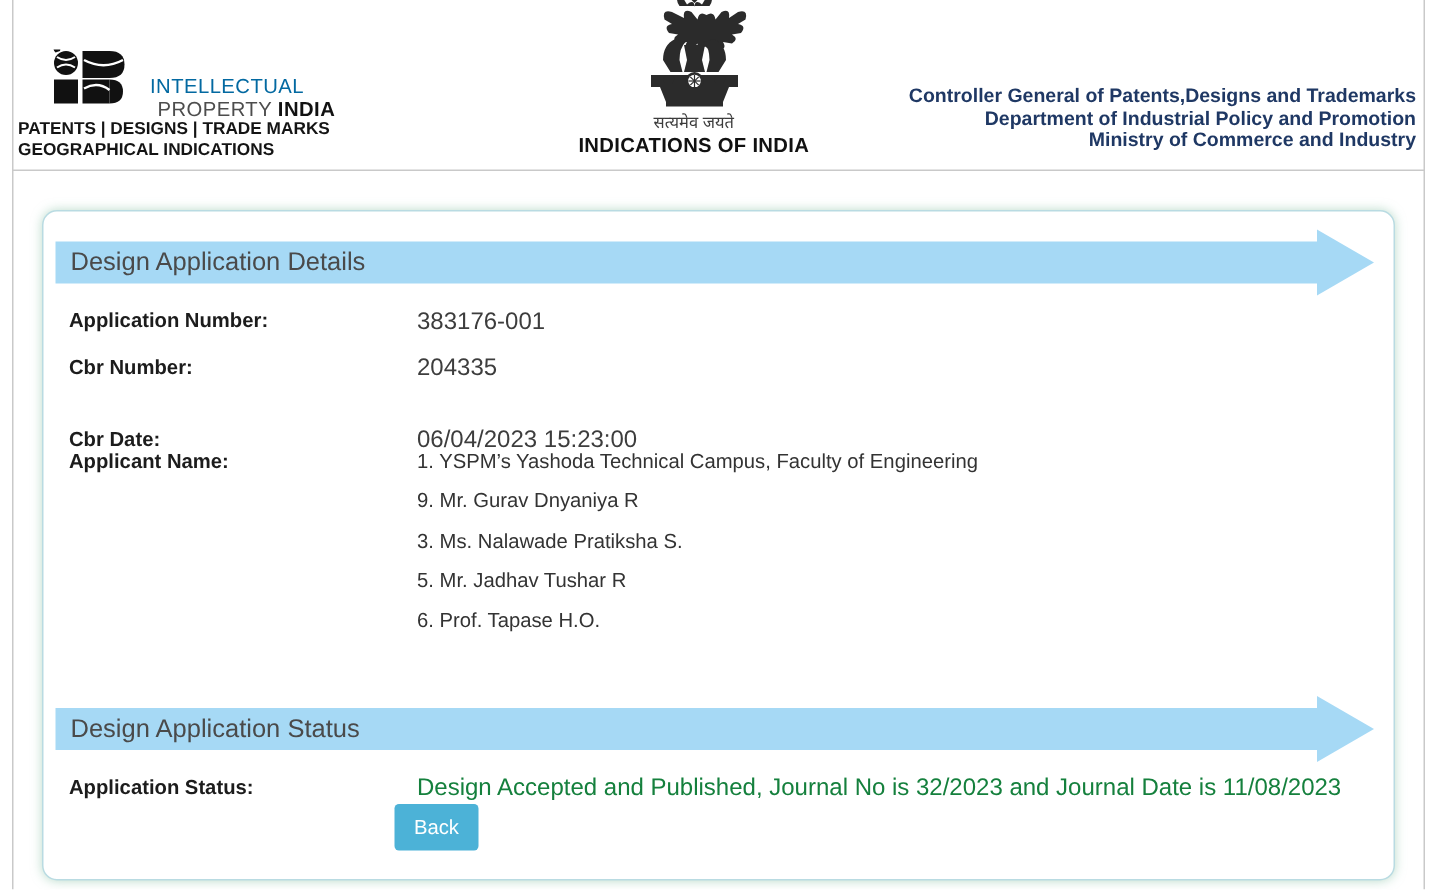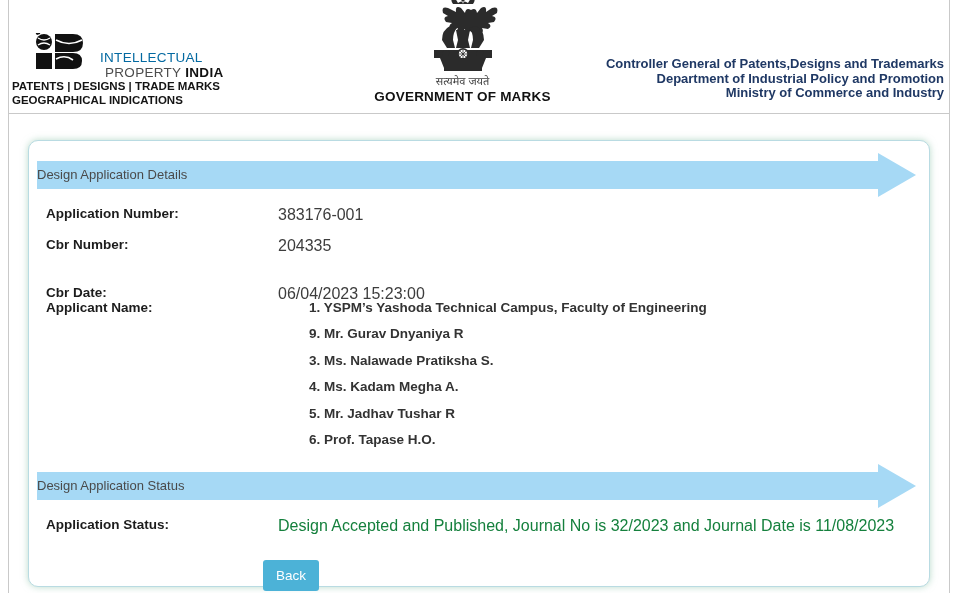--- a/index.html
+++ b/index.html
@@ -28,41 +28,41 @@
 
   .ministry-block { position:absolute; right:11px; top:57px; text-align:right;
     font-size:13px; font-weight:bold; color:#1f3864; line-height:14.5px; }
 
   
   .card { position:absolute; left:28px; top:140px; width:902px; height:447px; background:#fff;
     border:1px solid #b9dbe2; border-radius:10px;
     box-shadow:0 0 7px rgba(130,190,160,.55); }
 
   .arrow-bar { position:absolute; left:8px; width:841px; height:28px; background:#a6d9f5; }
-  .arrow-bar .bar-title { display:block; line-height:28px;
-    font-size:13px; color:#4a4a4a; }
+  .arrow-bar .bar-title { display:block; padding-left:10px; line-height:28px;
+    font-size:17px; color:#4a4a4a; }
   .arrow-head { position:absolute; left:100%; top:-8px; width:0; height:0;
     border-left:38px solid #a6d9f5; border-top:22px solid transparent; border-bottom:22px solid transparent; }
   .bar-details { top:20px; }
   .bar-status  { top:331px; }
 
   .row { position:absolute; left:17px; display:flex; }
   .row .label { width:232px; font-size:13.5px; font-weight:bold; color:#1c1c1c; flex:none; }
   .row .value { font-size:16px; color:#3d3d3d; }
   .row-app-number { top:65px; }
   .row-cbr-number { top:96px; }
   .row-cbr-date   { top:144px; }
   .row-applicants { top:159px; }
   .row-status     { top:376px; }
   .row-status .value { color:#15803d; }
 
   .applicant-list { list-style:none; }
-  .applicant-list li { height:26.4px; font-size:13.5px; font-weight:bold; color:#333;margin-left:31px; }
+  .applicant-list li { height:26.4px; font-size:13.5px; font-weight:normal; color:#333; }
 
-  .back-btn { position:absolute; left:234px; top:419px; width:56px; height:31px;
+  .back-btn { position:absolute; left:234px; top:395px; width:56px; height:31px;
     background:#4cb2d7; color:#fff; border:none; border-radius:3px;
     font-family:"Liberation Sans", sans-serif; font-size:13.5px; cursor:pointer; }
 </style>
 </head>
 <body>
 
 <div class="page">
 
   <div class="outer-frame"></div>
 
@@ -104,21 +104,21 @@
             <line x1="40.2" y1="51.2" x2="45.8" y2="56.8"></line>
               <line x1="45.8" y1="51.2" x2="40.2" y2="56.8"></line>
           </g>
           <path d="M22,52 q4,-4 8,0 l-2,4 h-5 z"></path>
           <path d="M56,52 q4,-4 8,0 l-2,4 h-5 z"></path>
           <path d="M20,58 l46,0 l-4,10 h-38 z"></path>
           <path d="M24,68 h38 v3 h-38 z"></path>
         </g>
       </svg>
       <div class="motto">सत्यमेव जयते</div>
-      <div class="govt-title">GOVERNMENT OF MARKS</div>
+      <div class="govt-title">INDICATIONS OF INDIA</div>
     </div>
 
     <div class="ministry-block">
       <div>Controller General of Patents,Designs and Trademarks</div>
       <div>Department of Industrial Policy and Promotion</div>
       <div>Ministry of Commerce and Industry</div>
     </div>
   </div>
 
   <div class="header-divider"></div>
@@ -144,21 +144,20 @@
       <span class="label">Cbr Date:</span>
       <span class="value">06/04/2023 15:23:00</span>
     </div>
 
     <div class="row row-applicants">
       <span class="label">Applicant Name:</span>
       <ul class="applicant-list">
         <li>1. YSPM’s Yashoda Technical Campus, Faculty of Engineering</li>
         <li>9. Mr. Gurav Dnyaniya R</li>
         <li>3. Ms. Nalawade Pratiksha S.</li>
-        <li>4. Ms. Kadam Megha A.</li>
         <li>5. Mr. Jadhav Tushar R</li>
         <li>6. Prof. Tapase H.O.</li>
       </ul>
     </div>
 
     <div class="arrow-bar bar-status">
       <span class="bar-title">Design Application Status</span>
       <i class="arrow-head"></i>
     </div>
 

